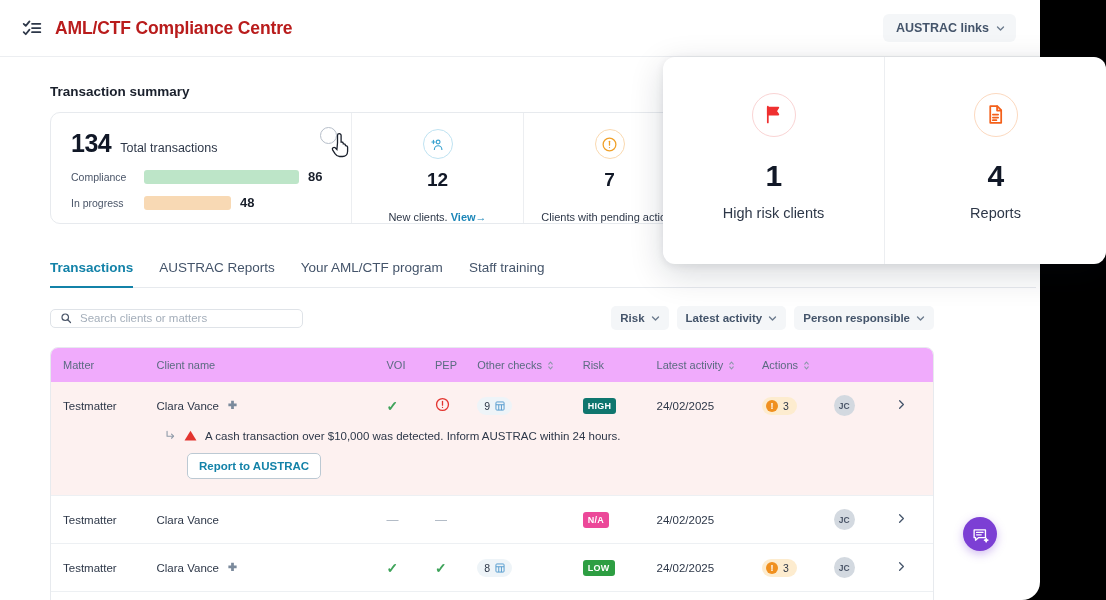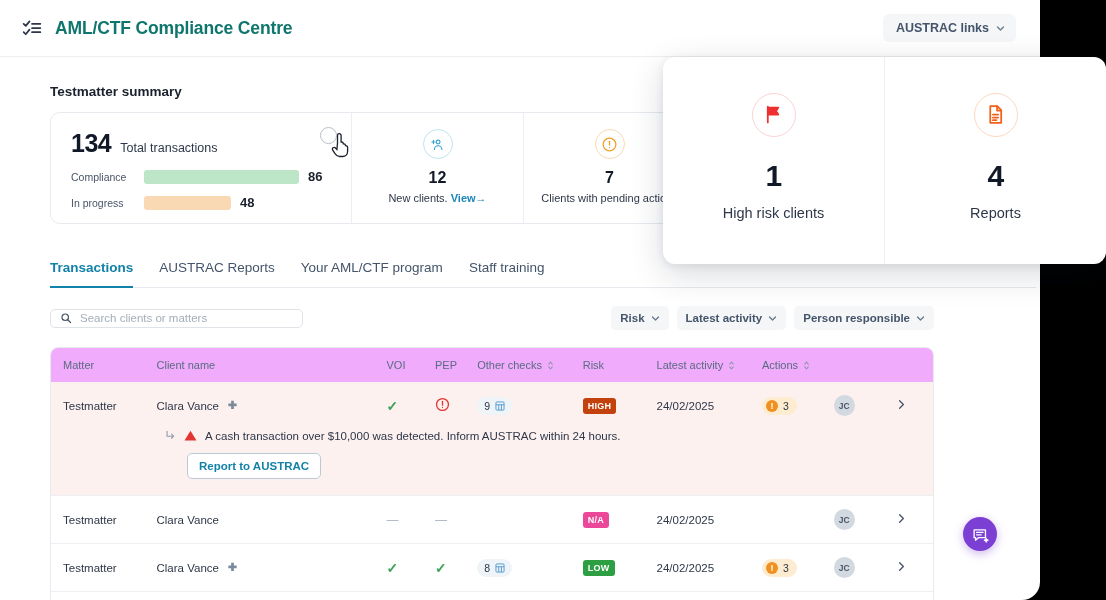--- a/index.html
+++ b/index.html
@@ -20,21 +20,21 @@
   
   .header {
     height: 57px;
     border-bottom: 1px solid #eceef1;
     display: flex; align-items: center;
     padding: 0 24px 0 22px;
   }
   .brand { display: flex; align-items: center; gap: 13px; }
   .brand-icon { width: 20px; height: 20px; color: #2d3748; flex: none; }
   .brand-title {
-    font-size: 17.5px; font-weight: bold; color: #0f766e;
+    font-size: 17.5px; font-weight: bold; color: #b91c1c;
     letter-spacing: -0.15px;
   }
   .header-spacer { flex: 1; }
   .austrac-links {
     display: flex; align-items: center; gap: 7px;
     background: #f4f6f8; border-radius: 6px;
     padding: 7px 11px 7px 13px;
     font-size: 12.5px; font-weight: bold; color: #44546a;
     cursor: pointer;
   }
@@ -76,22 +76,22 @@
     display: flex; flex-direction: column; align-items: center;
     padding-top: 16px;
   }
   .circ-icon {
     width: 30px; height: 30px; border-radius: 50%;
     display: flex; align-items: center; justify-content: center;
     margin-bottom: 10px;
   }
   .ci-blue { border: 1.3px solid #bfe3f2; color: #3aa3d0; }
   .ci-orange { border: 1.3px solid #fad9b0; color: #f0a028; }
-  .cell-num { font-size: 16px; font-weight: bold; color: #111827; }
-  .cell-lbl { font-size: 11px; color: #2d3748; margin-top: 5px; }
+  .cell-num { font-size: 19px; font-weight: bold; color: #111827; }
+  .cell-lbl { font-size: 11px; color: #2d3748; margin-top: 20px; }
   .view-link { color: #1c86b8; font-weight: bold; }
   
   .float-panel {
     position: absolute; left: 663px; top: 57px;
     width: 443px; height: 207px;
     background: #fff;
     border-radius: 12px;
     box-shadow: 0 10px 34px rgba(15,23,42,0.16), 0 2px 8px rgba(15,23,42,0.08);
     display: flex;
     z-index: 20;
@@ -183,21 +183,21 @@
     display: inline-flex; align-items: center; gap: 5px;
     background: #eef4f8; border-radius: 9px;
     padding: 3px 7px; font-size: 10.5px; color: #2d3748;
   }
   .grid-ico { width: 10px; height: 10px; color: #5b9fd0; }
   .badge {
     display: inline-block; border-radius: 3px;
     font-size: 9px; font-weight: bold; color: #fff;
     padding: 3px 5px; letter-spacing: 0.3px;
   }
-  .b-high { background: #c2410c; }
+  .b-high { background: #0f766e; }
   .b-low { background: #2d9e42; }
   .b-na { background: #ec4899; text-align: right; }
   .chip-actions {
     display: inline-flex; align-items: center; gap: 5px;
     background: #fdeccf; border-radius: 9px;
     padding: 3px 8px 3px 4px; font-size: 10.5px; color: #2d3748;
   }
   .dot-orange {
     width: 12px; height: 12px; border-radius: 50%;
     background: #f0901f; color: #fff; font-size: 9px; font-weight: bold;
@@ -251,21 +251,21 @@
     </div>
     <div class="header-spacer"></div>
     <div class="austrac-links">
       <span>AUSTRAC links</span>
       <svg class="chev" viewBox="0 0 12 12" fill="none" stroke="#6b7a8d" stroke-width="1.8" stroke-linecap="round" stroke-linejoin="round">
         <polyline points="2,4 6,8 10,4"></polyline>
       </svg>
     </div>
   </div>
 
-  <div class="section-title">Testmatter summary</div>
+  <div class="section-title">Transaction summary</div>
 
   <div class="summary-card">
     <div class="sum-left">
       <div class="sum-top">
         <span class="sum-num">134</span>
         <span class="sum-lbl">Total transactions</span>
       </div>
       <div class="sum-info"></div>
 
       <div class="bar-row">

